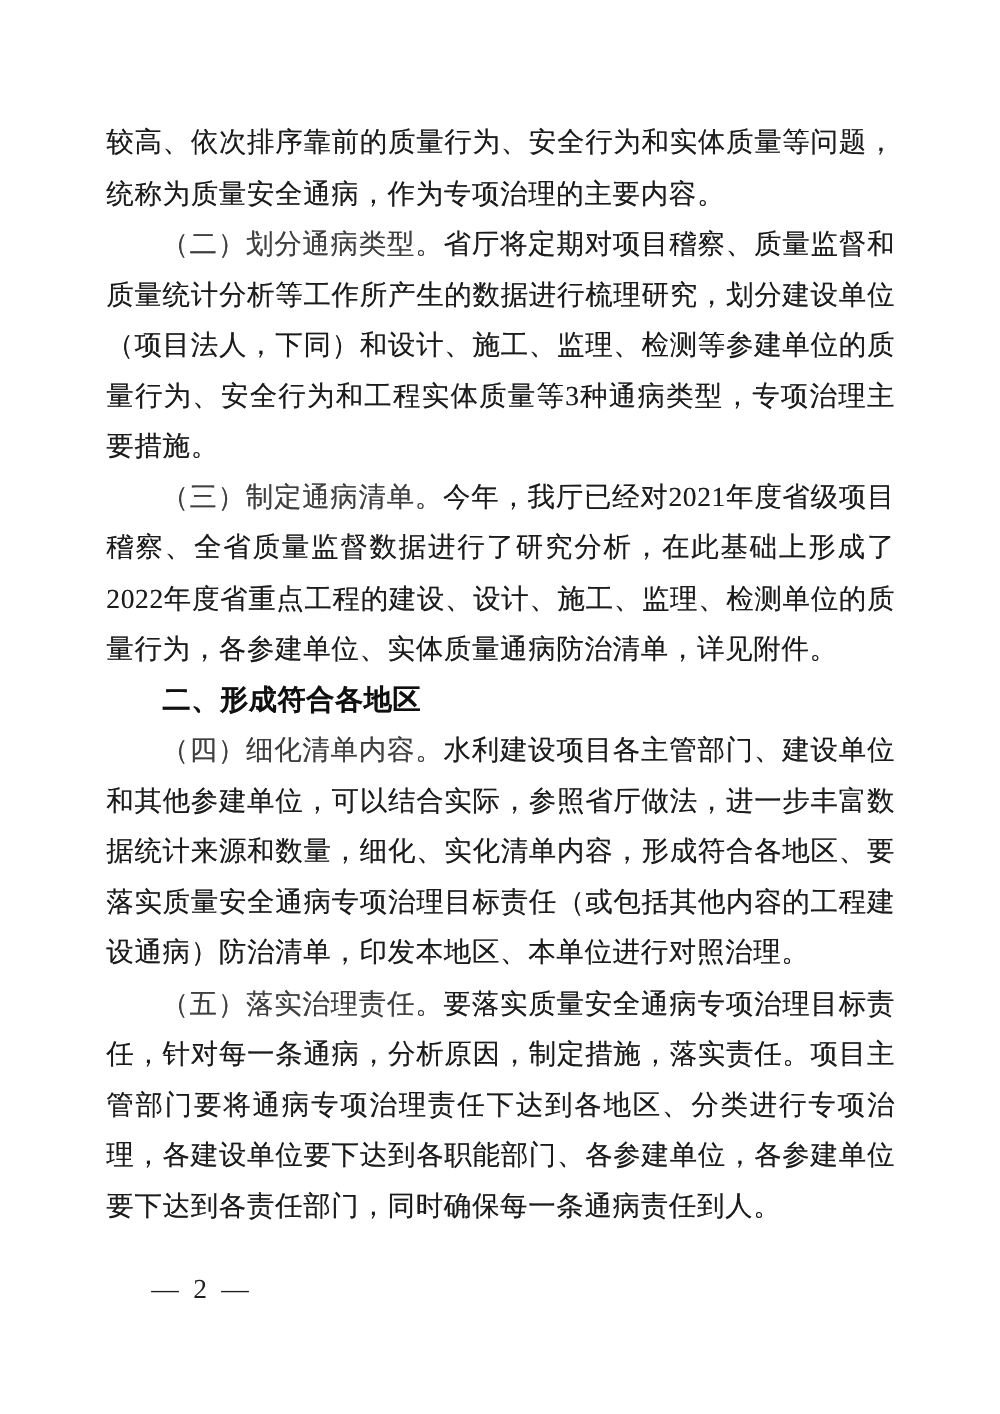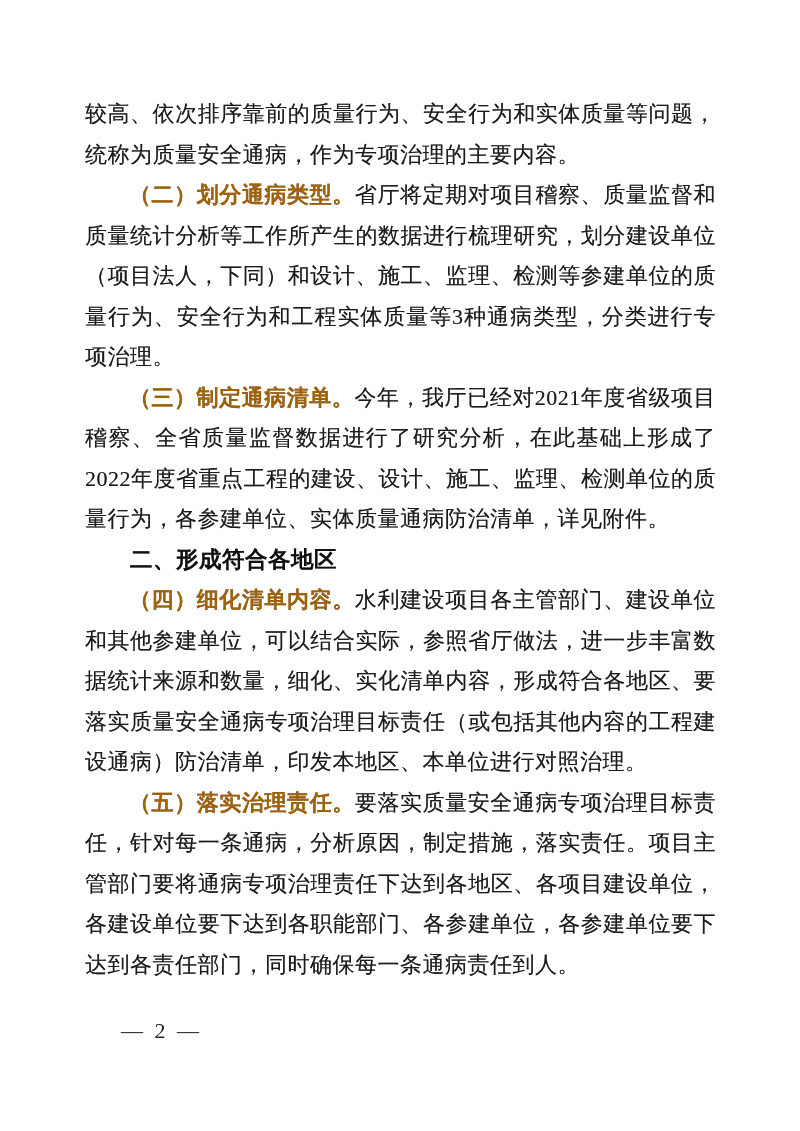--- a/index.html
+++ b/index.html
@@ -28,22 +28,22 @@
     line-height: 40.5px;
     color: #1b1b1b;
     text-align: justify;
     text-indent: 2em;
     letter-spacing: 0.5px;
   }
 
   .para.continued { text-indent: 0; }
 
   .lead {
-    font-weight: 700;
-    color: #a16207;
+    font-weight: 400;
+    color: #404040;
   }
 
   .heading {
     margin: 0;
     font-family: "Liberation Sans", "DejaVu Sans", sans-serif;
     font-size: 22.5px;
     font-weight: 700;
     line-height: 40.5px;
     text-indent: 2em;
     letter-spacing: 0.5px;
@@ -62,26 +62,26 @@
   }
 </style>
 </head>
 <body>
 
 <div class="page">
   <div class="content">
 
     <p class="para continued">较高、依次排序靠前的质量行为、安全行为和实体质量等问题，统称为质量安全通病，作为专项治理的主要内容。</p>
 
-    <p class="para"><span class="lead">（二）划分通病类型。</span><span>省厅将定期对项目稽察、质量监督和质量统计分析等工作所产生的数据进行梳理研究，划分建设单位（项目法人，下同）和设计、施工、监理、检测等参建单位的质量行为、安全行为和工程实体质量等3种通病类型，分类进行专项治理。</span></p>
+    <p class="para"><span class="lead">（二）划分通病类型。</span><span>省厅将定期对项目稽察、质量监督和质量统计分析等工作所产生的数据进行梳理研究，划分建设单位（项目法人，下同）和设计、施工、监理、检测等参建单位的质量行为、安全行为和工程实体质量等3种通病类型，专项治理主要措施。</span></p>
 
     <p class="para"><span class="lead">（三）制定通病清单。</span><span>今年，我厅已经对2021年度省级项目稽察、全省质量监督数据进行了研究分析，在此基础上形成了2022年度省重点工程的建设、设计、施工、监理、检测单位的质量行为，各参建单位、实体质量通病防治清单，详见附件。</span></p>
 
     <h2 class="heading">二、形成符合各地区</h2>
 
     <p class="para"><span class="lead">（四）细化清单内容。</span><span>水利建设项目各主管部门、建设单位和其他参建单位，可以结合实际，参照省厅做法，进一步丰富数据统计来源和数量，细化、实化清单内容，形成符合各地区、要落实质量安全通病专项治理目标责任（或包括其他内容的工程建设通病）防治清单，印发本地区、本单位进行对照治理。</span></p>
 
-    <p class="para"><span class="lead">（五）落实治理责任。</span><span>要落实质量安全通病专项治理目标责任，针对每一条通病，分析原因，制定措施，落实责任。项目主管部门要将通病专项治理责任下达到各地区、各项目建设单位，各建设单位要下达到各职能部门、各参建单位，各参建单位要下达到各责任部门，同时确保每一条通病责任到人。</span></p>
+    <p class="para"><span class="lead">（五）落实治理责任。</span><span>要落实质量安全通病专项治理目标责任，针对每一条通病，分析原因，制定措施，落实责任。项目主管部门要将通病专项治理责任下达到各地区、分类进行专项治理，各建设单位要下达到各职能部门、各参建单位，各参建单位要下达到各责任部门，同时确保每一条通病责任到人。</span></p>
 
   </div>
 
   <div class="footer">— 2 —</div>
 </div>
 
 </body></html>

